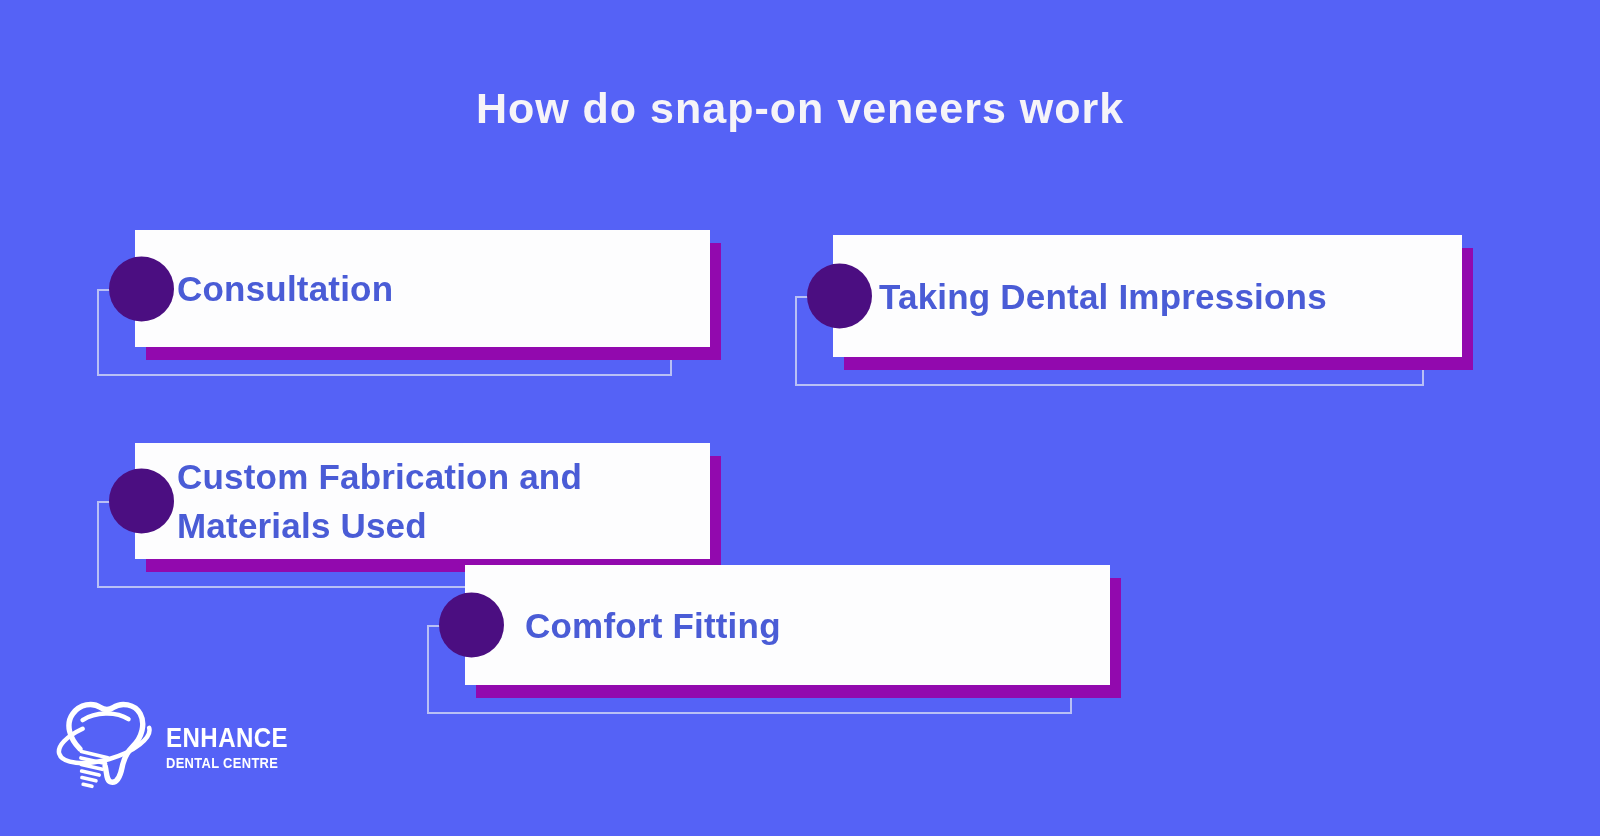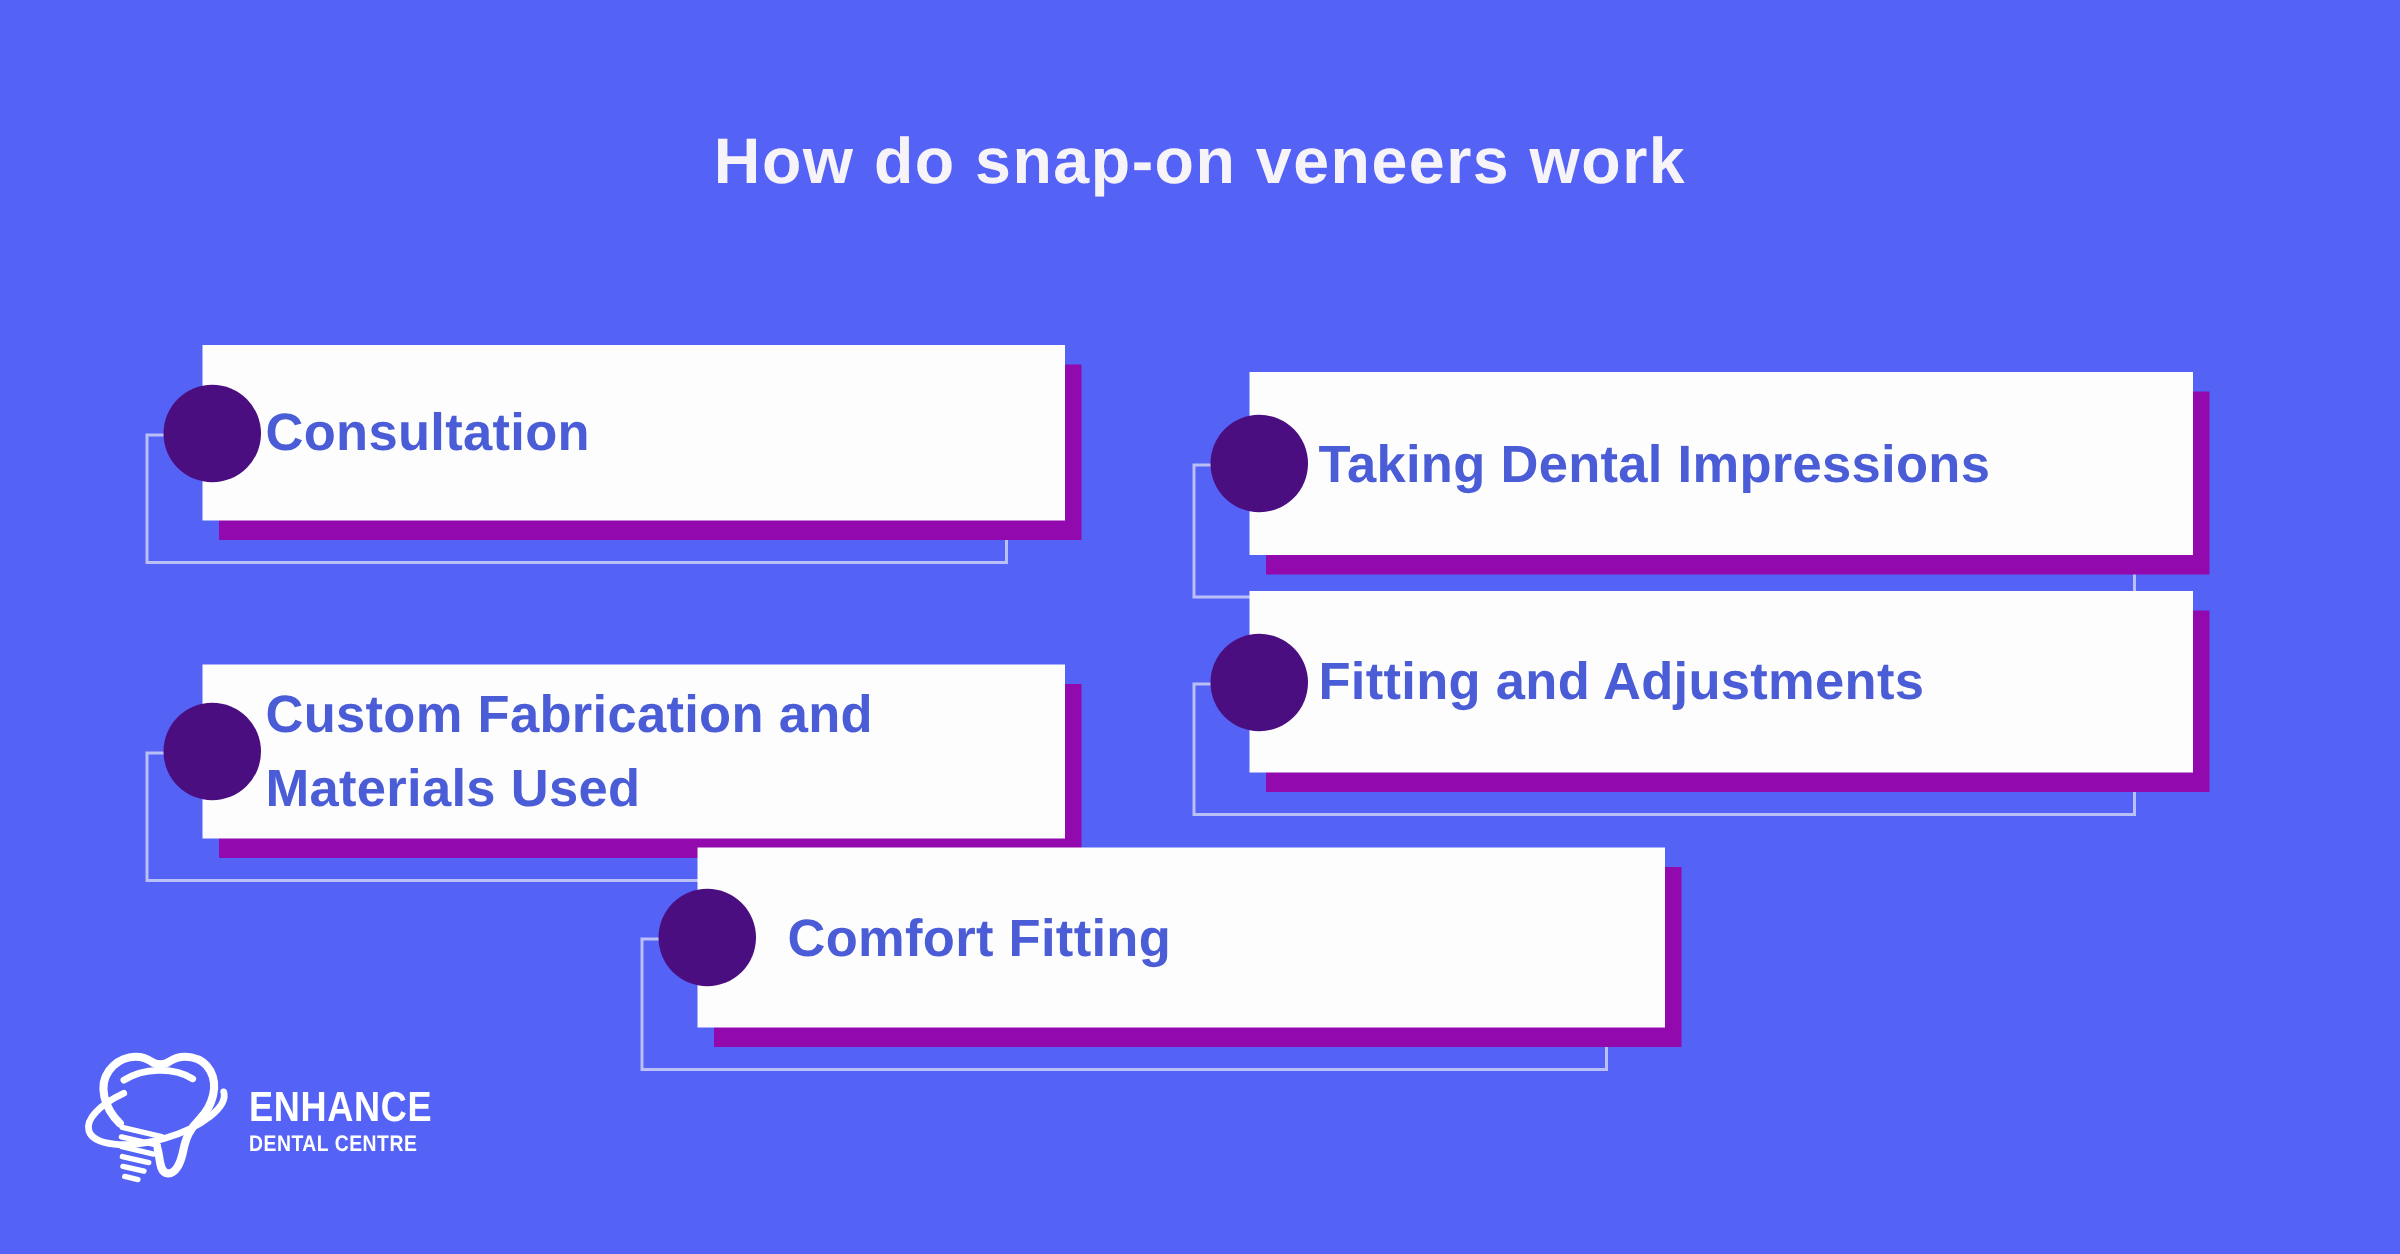--- a/index.html
+++ b/index.html
@@ -28,21 +28,21 @@
     position:absolute;
     top:84px;left:0;width:100%;
     text-align:center;
     font-size:43px;
     font-weight:700;
     letter-spacing:1px;
     color:var(--title-text);
   }
   .step{position:absolute;}
   .c1{left:135px;top:230px;width:575px;height:117px;}
-  .c2{left:833px;top:248px;width:629px;height:122px;}
+  .c2{left:833px;top:235px;width:629px;height:122px;}
   .c3{left:135px;top:399px;width:575px;height:116px;margin-top:44px;}
   .c4{left:833px;top:394px;width:629px;height:121px;}
   .c5{left:465px;top:565px;width:645px;height:120px;}
   .outline{
     position:absolute;
     left:-38px;top:50%;
     width:100%;
     height:calc(50% + 29px);
     border:2px solid var(--outline);
     opacity:.85;
@@ -131,28 +131,20 @@
 
   <div class="step c3">
     <div class="outline"></div>
     <div class="shadow"></div>
     <div class="card">
       <span class="label">Custom Fabrication and Materials Used</span>
     </div>
     <div class="dot"></div>
   </div>
 
-  <div class="step c4">
-    <div class="outline"></div>
-    <div class="shadow"></div>
-    <div class="card">
-      <span class="label">Fitting and Adjustments</span>
-    </div>
-    <div class="dot"></div>
-  </div>
 
   <div class="step c5">
     <div class="outline"></div>
     <div class="shadow"></div>
     <div class="card">
       <span class="label">Comfort Fitting</span>
     </div>
     <div class="dot"></div>
   </div>
 

